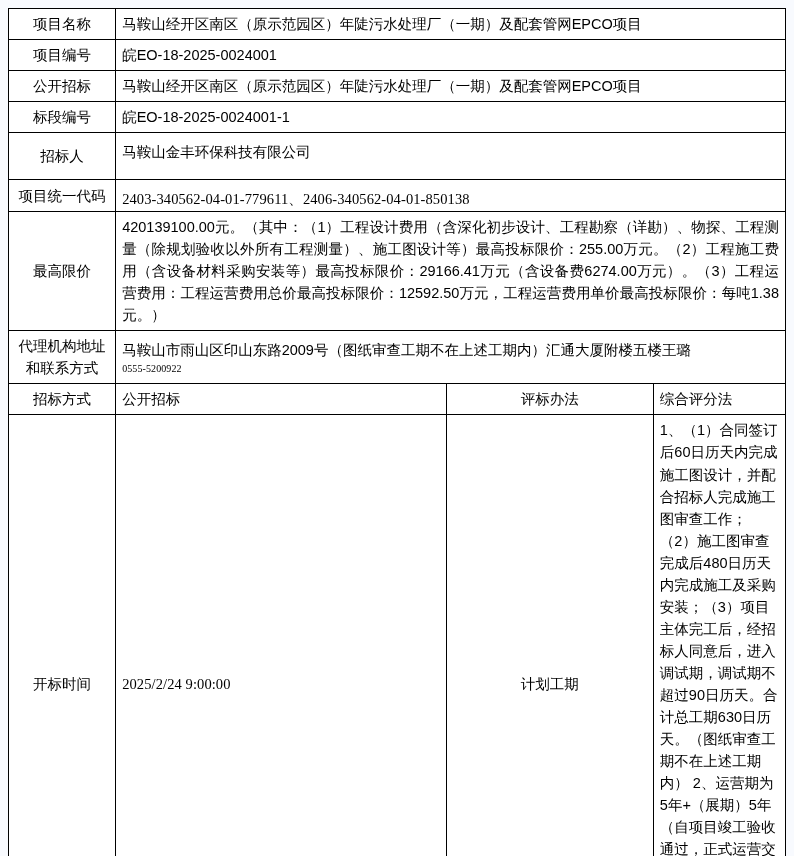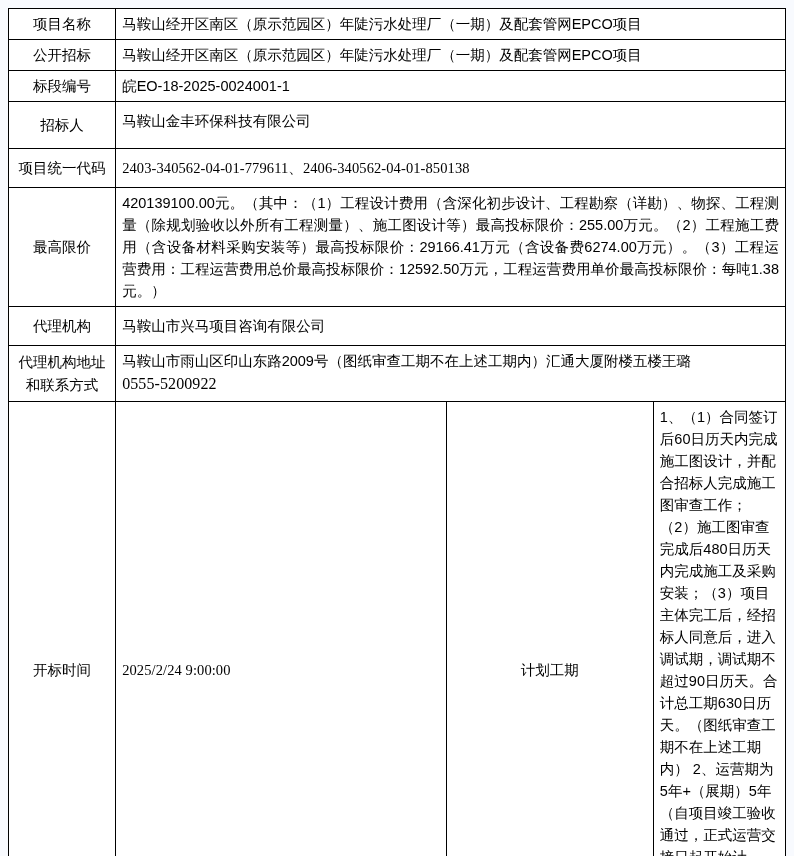--- a/index.html
+++ b/index.html
@@ -54,21 +54,21 @@
   }
   .c-right {
     width: 132px;
     text-align: left;
   }
   .wide {
     text-align: left;
   }
   .mono-num {
     font-family: "Liberation Serif", "DejaVu Serif", serif;
-    font-size: 16px;
+    font-size: 10px;
     letter-spacing: 0.1px;
   }
   .justify-block {
     text-align: justify;
     text-justify: inter-ideograph;
     line-height: 1.58;
   }
   .tall-cell {
     vertical-align: middle;
   }
@@ -99,59 +99,65 @@
       <col style="width:207px">
       <col style="width:132px">
     </colgroup>
     <tbody>
 
       <tr>
         <td class="c-label">项目名称</td>
         <td class="wide" colspan="3">马鞍山经开区南区（原示范园区）年陡污水处理厂（一期）及配套管网EPCO项目</td>
       </tr>
 
+      <tr>
+        <td class="c-label">项目编号</td>
+        <td class="wide" colspan="3">皖EO-18-2025-0024001</td>
+      </tr>
 
       <tr>
         <td class="c-label">公开招标</td>
         <td class="wide" colspan="3">马鞍山经开区南区（原示范园区）年陡污水处理厂（一期）及配套管网EPCO项目</td>
       </tr>
 
       <tr>
         <td class="c-label">标段编号</td>
         <td class="wide" colspan="3">皖EO-18-2025-0024001-1</td>
       </tr>
 
       <tr>
         <td class="c-label">招标人</td>
         <td class="wide" colspan="3" style="padding-top:8px;padding-bottom:16px;">马鞍山金丰环保科技有限公司</td>
       </tr>
 
       <tr>
         <td class="c-label">项目统一代码</td>
-        <td class="wide mono-num" colspan="3" style="padding-top:8px;padding-bottom:8px;">2403-340562-04-01-779611、2406-340562-04-01-850138</td>
+        <td class="wide mono-num" colspan="3" style="padding-top:8px;padding-bottom:1px;">2403-340562-04-01-779611、2406-340562-04-01-850138</td>
       </tr>
 
       <tr>
         <td class="c-label tall-cell">最高限价</td>
         <td class="wide justify-block" colspan="3">420139100.00元。（其中：（1）工程设计费用（含深化初步设计、工程勘察（详勘）、物探、工程测量（除规划验收以外所有工程测量）、施工图设计等）最高投标限价：255.00万元。（2）工程施工费用（含设备材料采购安装等）最高投标限价：29166.41万元（含设备费6274.00万元）。（3）工程运营费用：工程运营费用总价最高投标限价：12592.50万元，工程运营费用单价最高投标限价：每吨1.38元。）</td>
       </tr>
 
-      <tr>
-        <td class="c-label">代理机构</td>
-        <td class="wide" colspan="3" style="padding-top:8px;padding-bottom:8px;">马鞍山市兴马项目咨询有限公司</td>
-      </tr>
 
       <tr>
         <td class="c-label label-2line">代理机构地址和联系方式</td>
         <td class="wide addr-cell" colspan="3">
           <div>马鞍山市雨山区印山东路2009号（图纸审查工期不在上述工期内）汇通大厦附楼五楼王璐</div>
           <div class="mono-num">0555-5200922</div>
         </td>
       </tr>
 
+      <tr>
+        <td class="c-label">招标方式</td>
+        <td class="c-val">公开招标</td>
+        <td class="c-mid">评标办法</td>
+        <td class="c-right">综合评分法</td>
+      </tr>
 
       <tr>
         <td class="c-label tall-cell">开标时间</td>
         <td class="c-val tall-cell mono-num">2025/2/24 9:00:00</td>
         <td class="c-mid tall-cell">计划工期</td>
         <td class="c-right period-cell">1、（1）合同签订后60日历天内完成施工图设计，并配合招标人完成施工图审查工作；（2）施工图审查完成后480日历天内完成施工及采购安装；（3）项目主体完工后，经招标人同意后，进入调试期，调试期不超过90日历天。合计总工期630日历天。（图纸审查工期不在上述工期内）
 2、运营期为5年+（展期）5年（自项目竣工验收通过，正式运营交接日起开始计算）。注：关于展期的设定详见运营协议。</td>
       </tr>
 
     </tbody>

